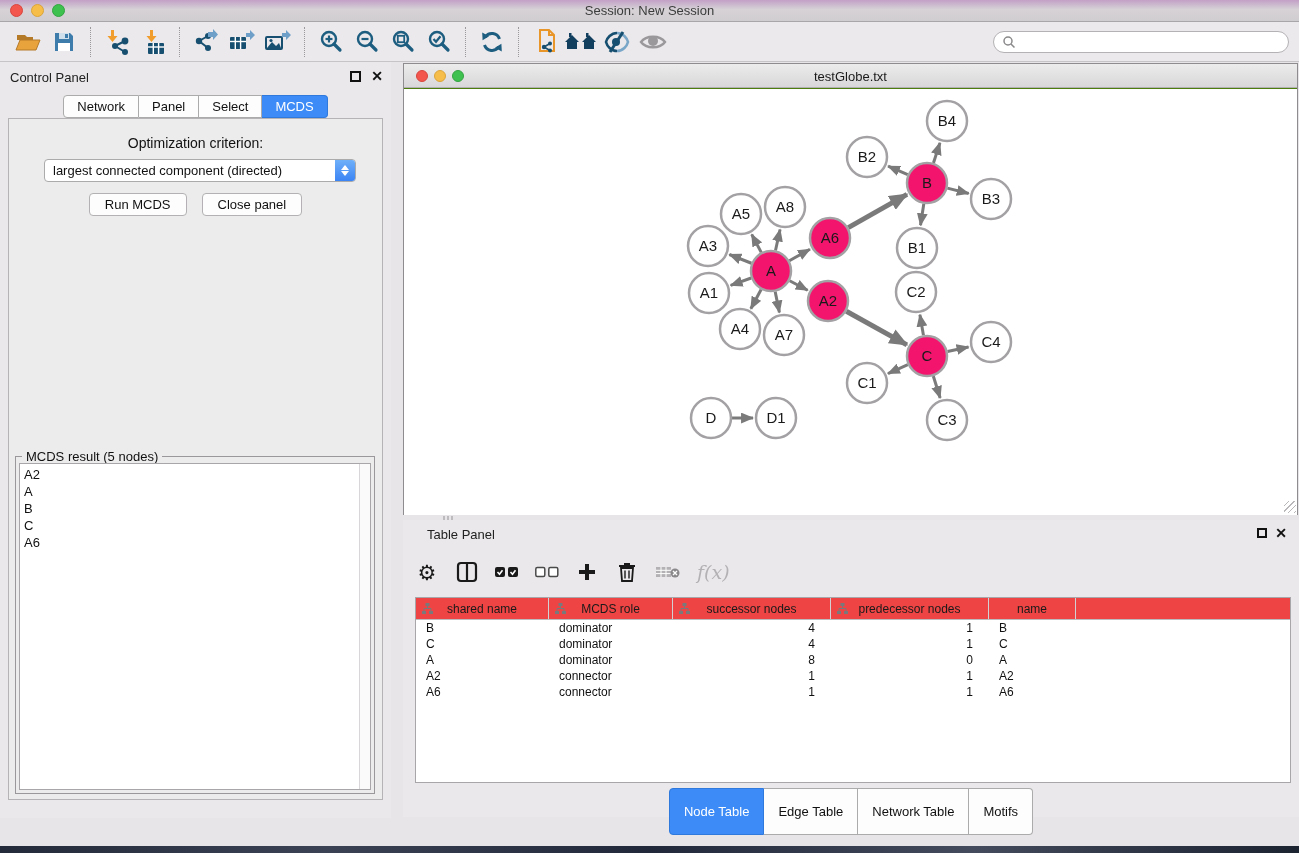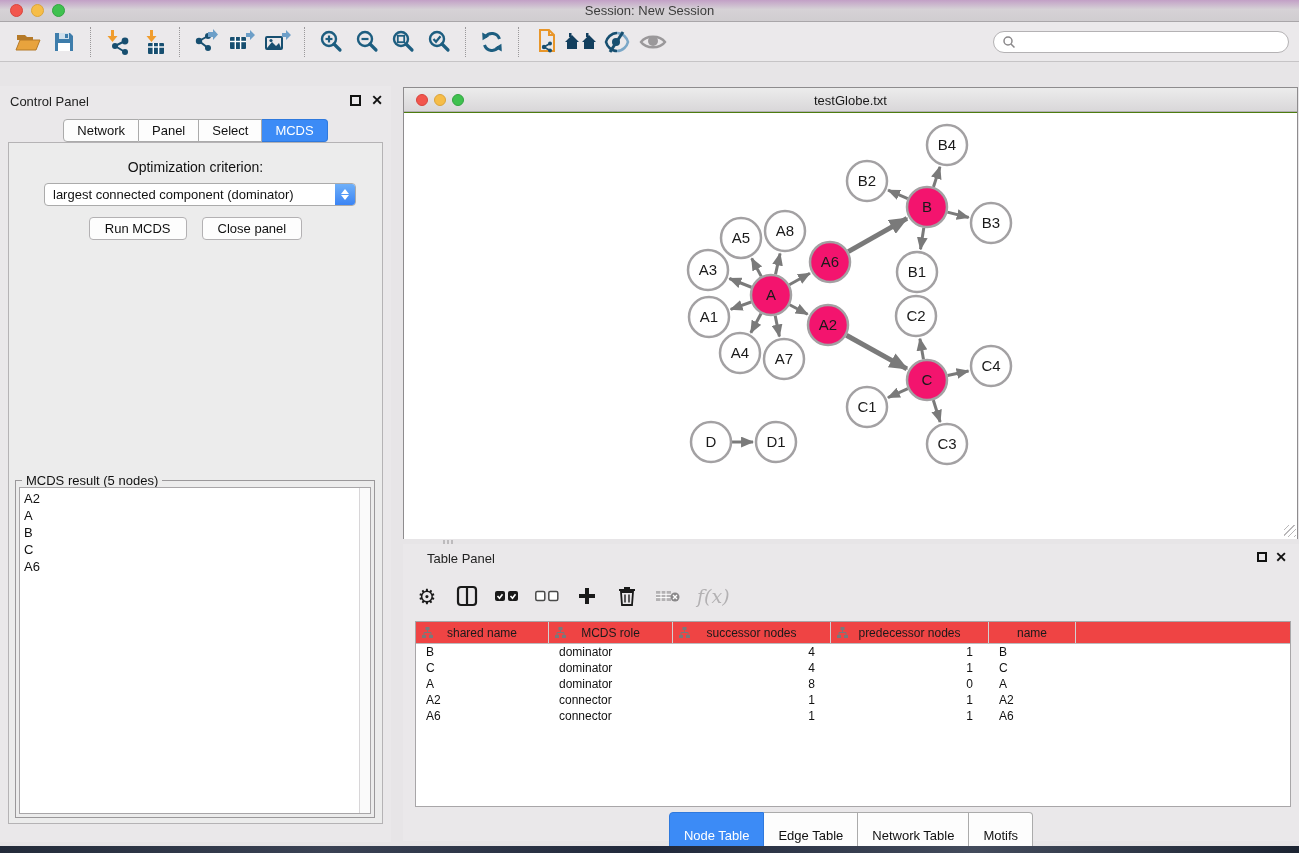--- a/index.html
+++ b/index.html
@@ -22,21 +22,21 @@
   .toolbar { position:absolute; left:0; top:22px; width:1299px; height:40px; background:#ebe9eb;
     border-bottom:1px solid #c6c4c6; display:flex; align-items:center; padding:0 8px 0 10px; }
   .tb-btn { width:36px; height:34px; display:flex; align-items:center; justify-content:center; position:relative; cursor:default; }
   .tb-sep { width:1px; height:30px; border-left:1px dotted #9a989a; margin:0 8px; }
   .tb-spacer { flex:1; }
   .search-field { width:296px; height:22px; background:#fff; border:1px solid #b4b2b4; border-radius:12px;
     display:flex; align-items:center; padding-left:7px; margin-right:2px; }
   .search-field input { border:none; outline:none; font-size:12px; width:250px; background:transparent; }
 
   
-  .content { position:absolute; left:0; top:62px; width:1299px; height:756px; background:#e7e5e7;margin-top:24px; }
+  .content { position:absolute; left:0; top:62px; width:1299px; height:756px; background:#e7e5e7; }
 
   
   .control-panel { position:absolute; left:0; top:0; width:391px; height:756px; background:#eae8ea; }
   .cp-header { position:relative; height:28px; }
   .cp-title { position:absolute; left:10px; top:8px; font-size:13px; color:#222; }
   .cp-float { position:absolute; right:30px; top:9px; width:11px; height:11px; border:2px solid #111; }
   .cp-close { position:absolute; right:8px; top:6px; font-size:14px; font-weight:bold; color:#111; }
   .cp-tabs { position:absolute; left:0; right:0; top:33px; display:flex; justify-content:center; }
   .cp-tab { font-size:13px; padding:3px 13px; background:#fdfdfd; border:1px solid #ababab; border-left:none; color:#111; }
   .cp-tab:first-child { border-left:1px solid #ababab; border-radius:4px 0 0 4px; }
@@ -333,21 +333,21 @@
       </div>
       <div class="cp-tabs" id="cp-tabs">
           <div class="cp-tab">Network</div>
           <div class="cp-tab">Panel</div>
           <div class="cp-tab">Select</div>
           <div class="cp-tab active">MCDS</div>
         </div>
       <div class="cp-body">
         <div class="opt-label">Optimization criterion:</div>
         <div class="dropdown">
-          <span class="dropdown-text">largest connected component (dominator)</span>
+          <span class="dropdown-text">largest connected component (directed)</span>
           <span class="dropdown-stepper">
               <span class="up"></span>
               <span class="dn"></span>
             </span>
         </div>
         <div class="cp-buttons">
           <button class="btn">Run MCDS</button>
           <button class="btn">Close panel</button>
         </div>
         <div class="fieldset">

